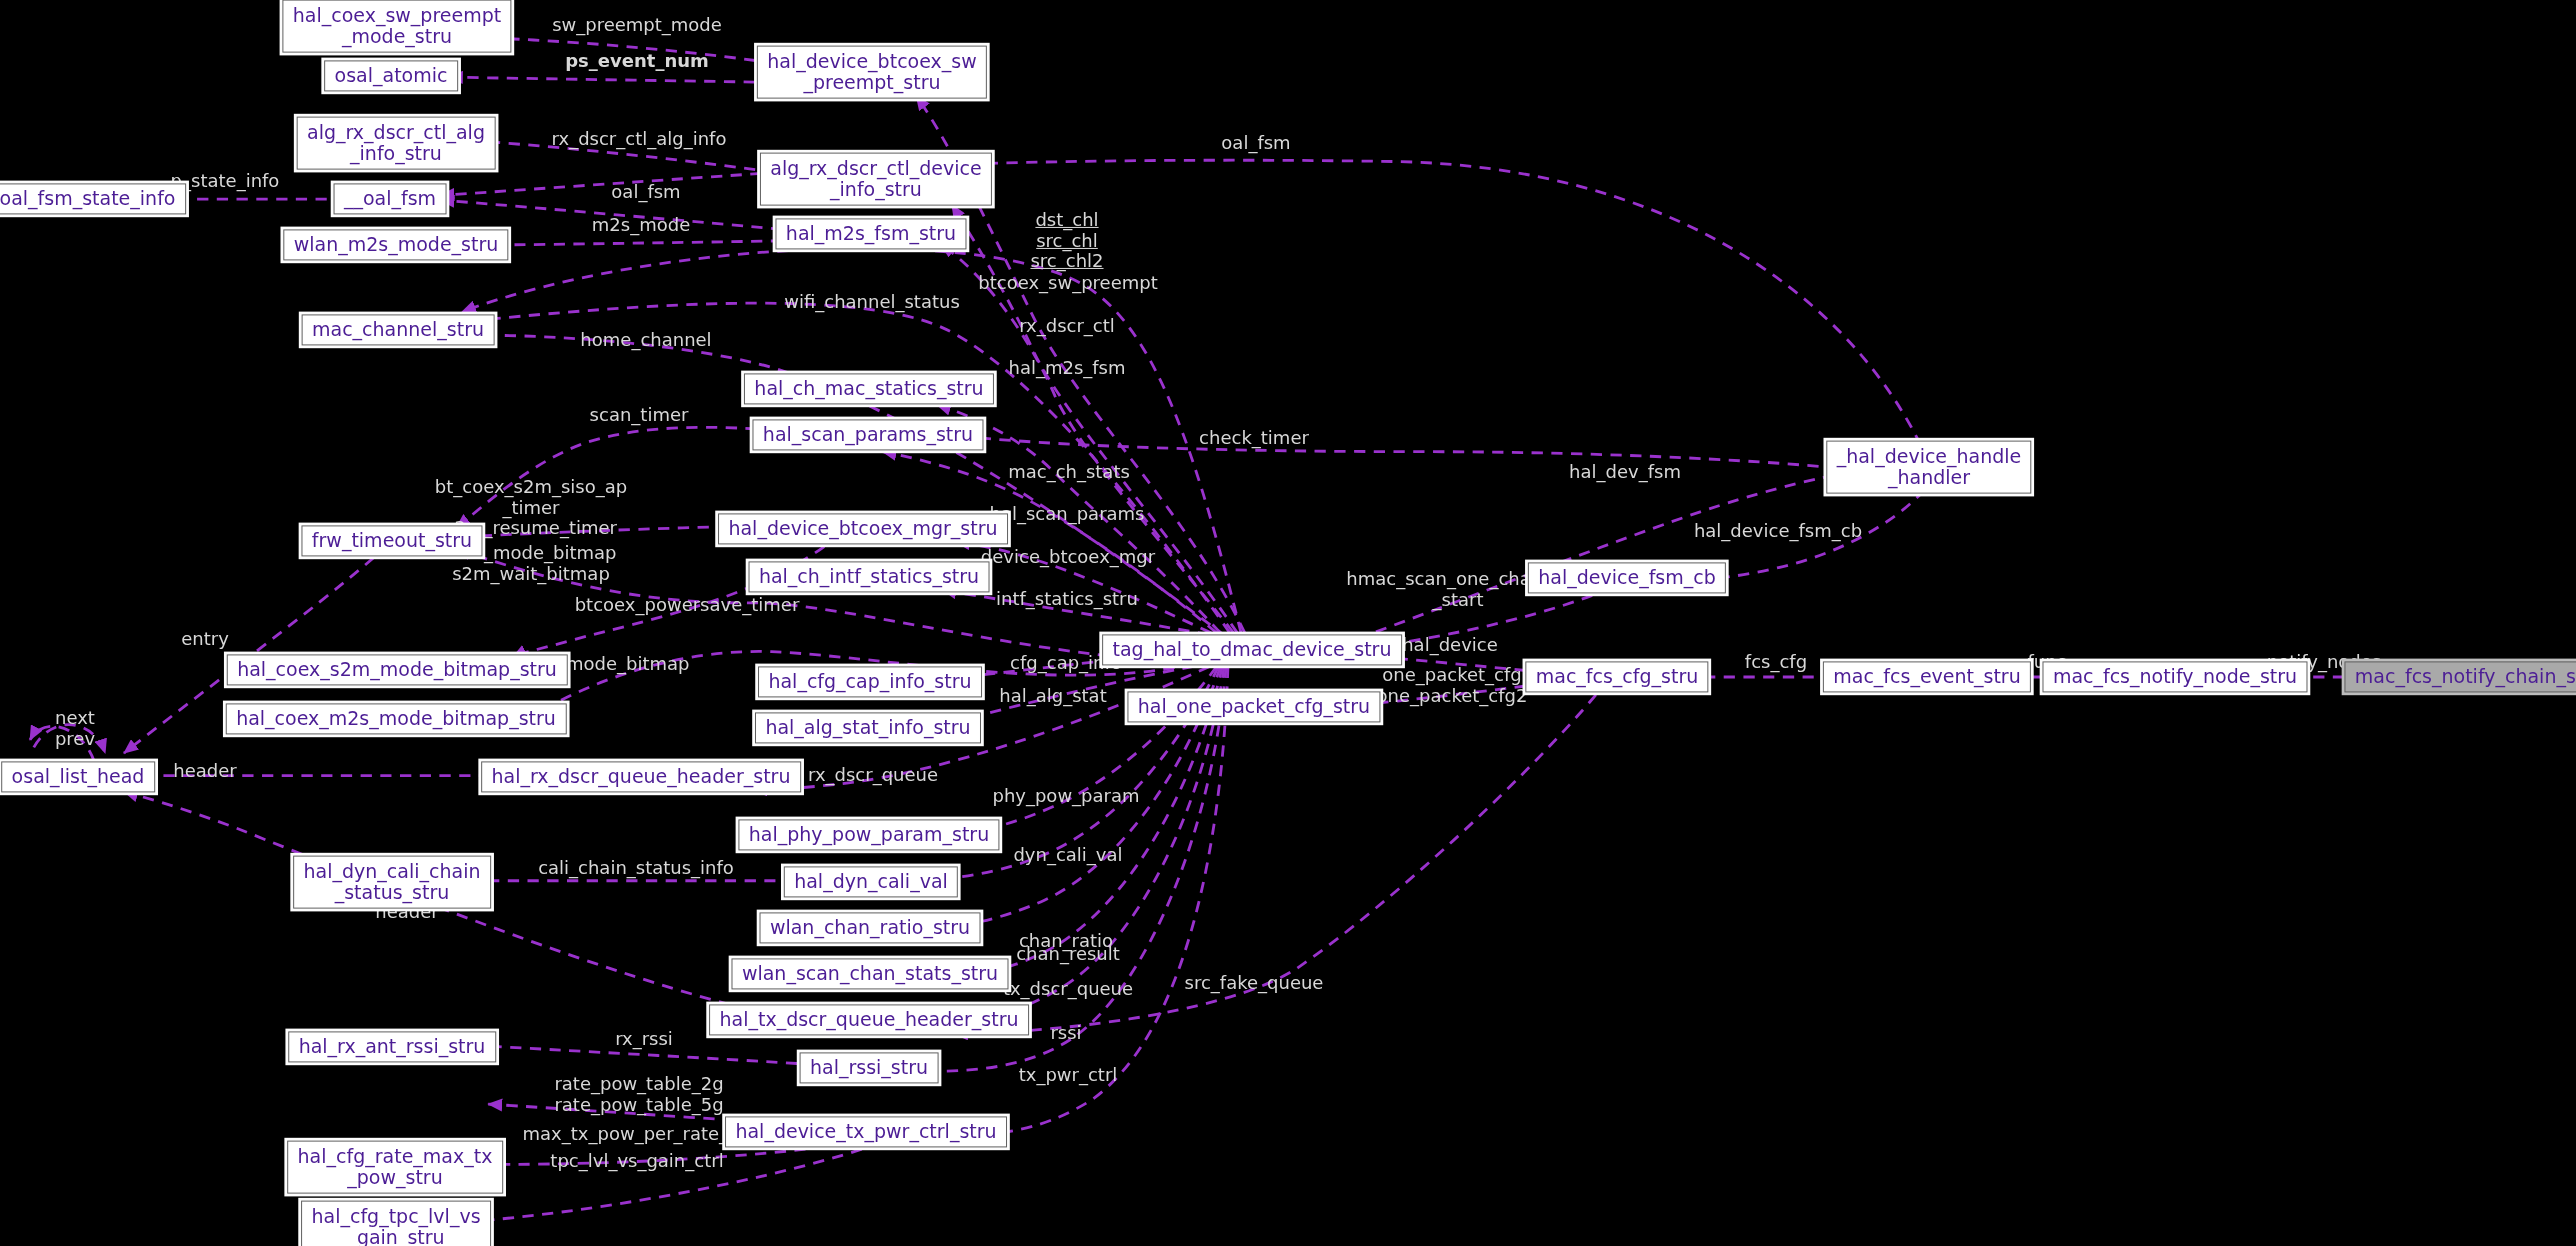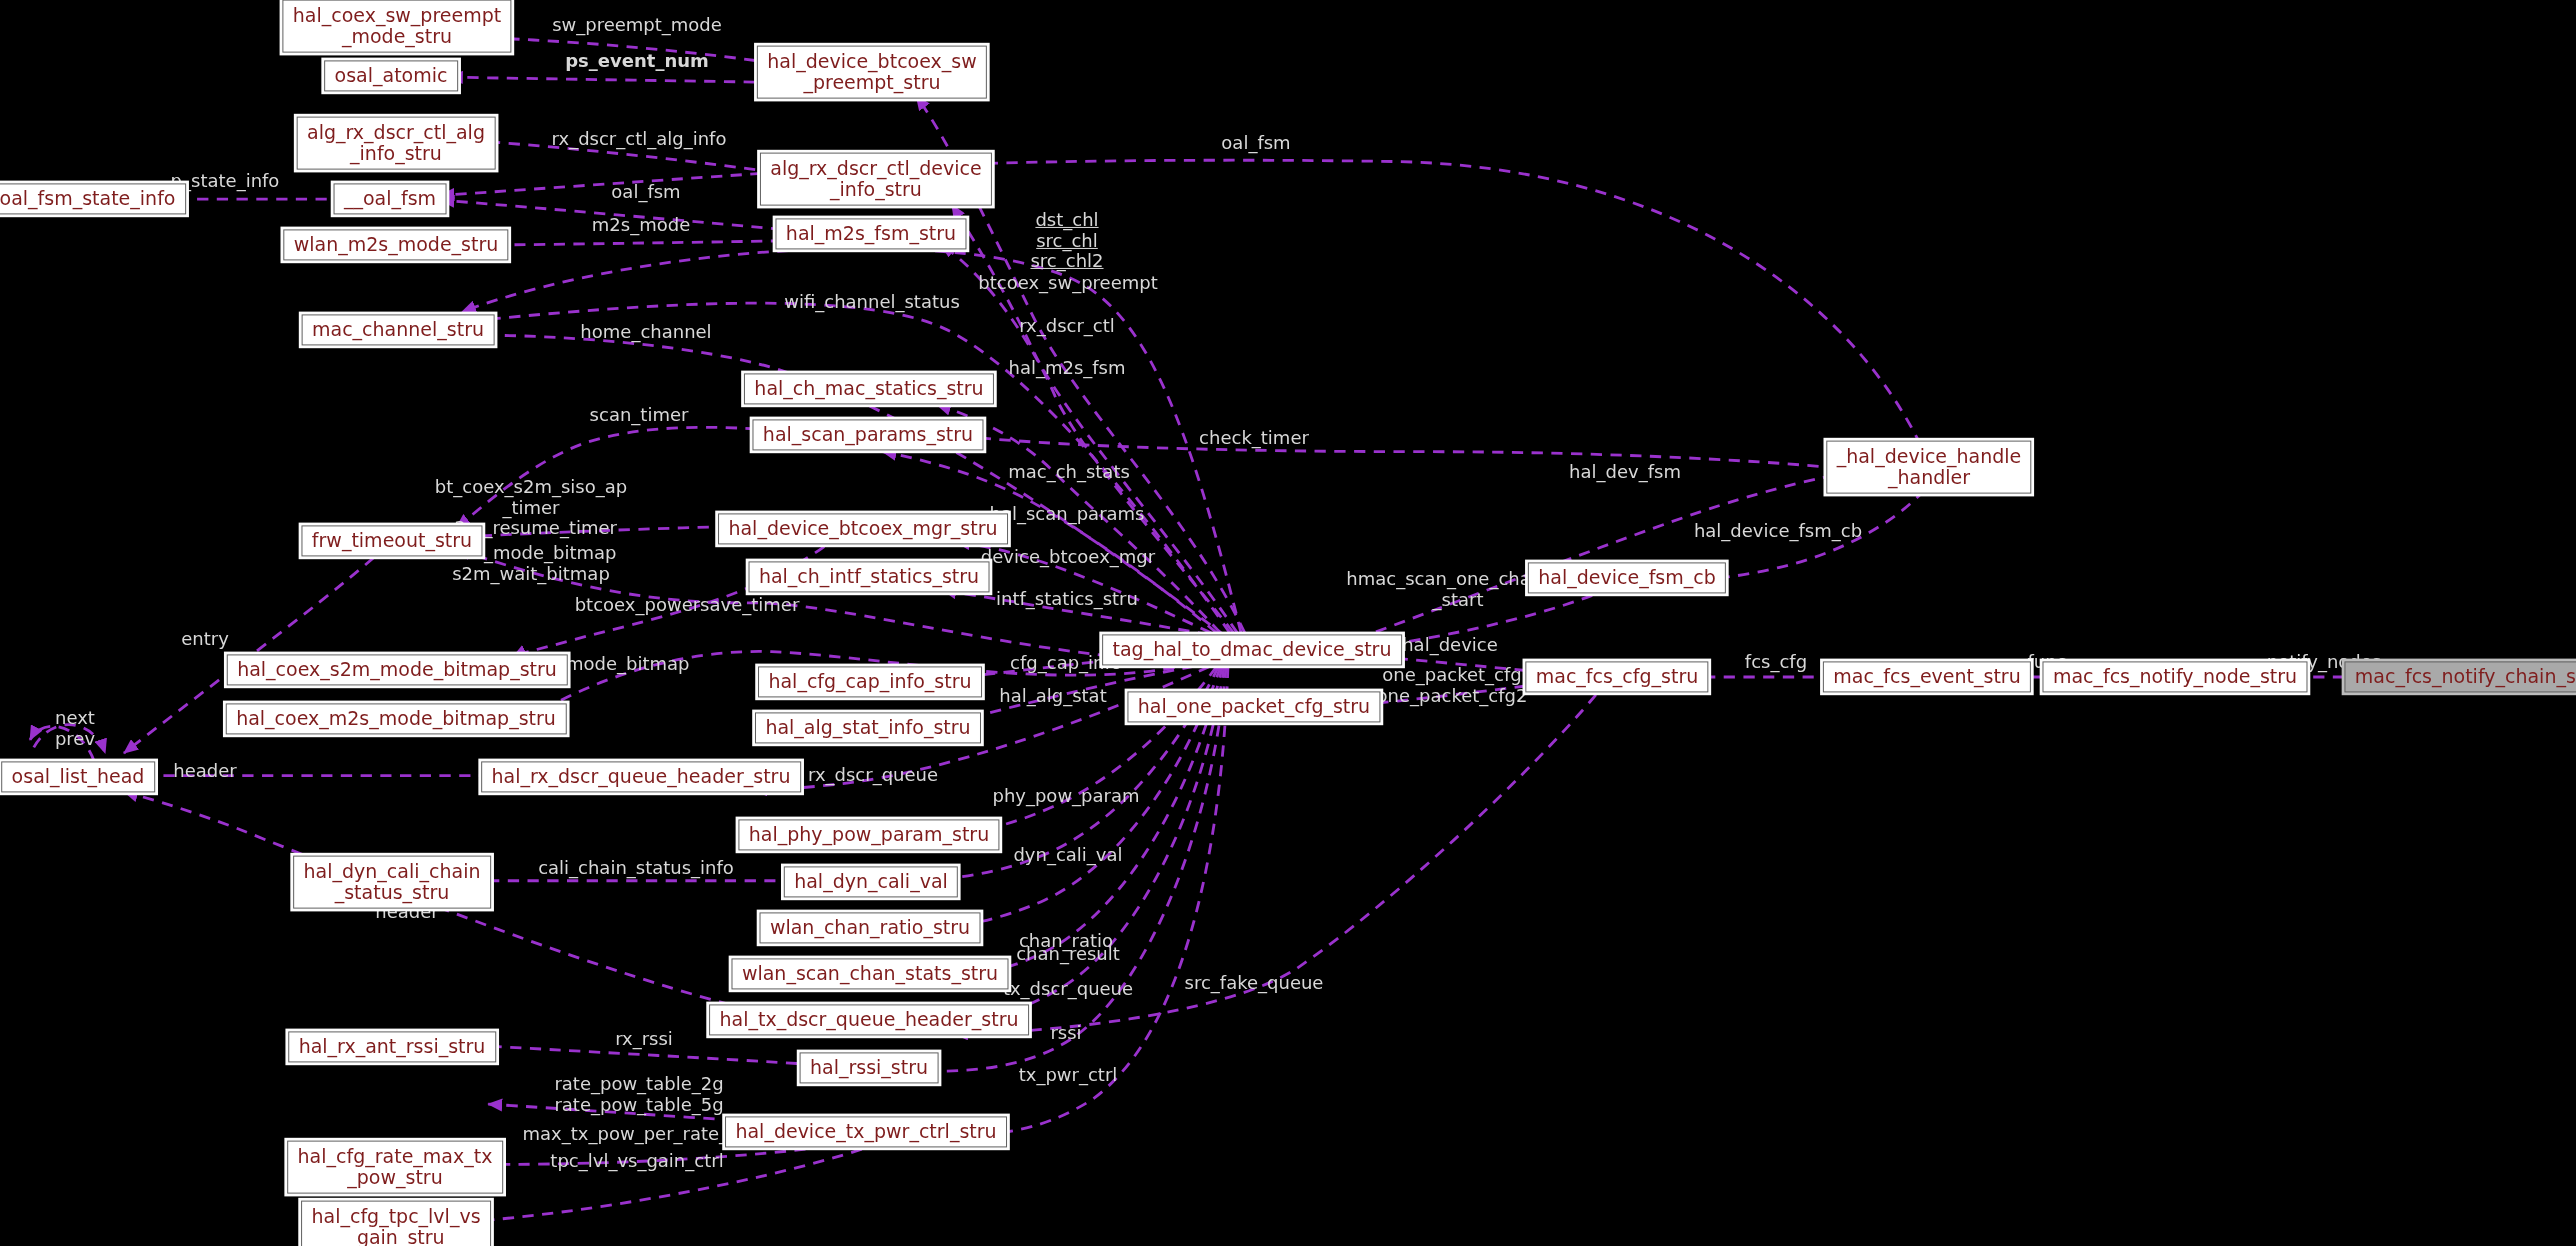--- a/index.html
+++ b/index.html
@@ -1,19 +1,19 @@
 <!DOCTYPE html>
 <html style="font-size:15px"><head>
 <meta charset="utf-8">
 <style>
   html,body{margin:0;padding:0;background:#000;}
   #canvas{position:relative;width:2576px;height:1247px;background:#000;overflow:hidden;
           font-family:"DejaVu Sans","Liberation Sans",sans-serif;}
   #edges{position:absolute;left:0;top:0;width:2576px;height:1247px;}
-  .node{position:absolute;transform:translate(-50%,-50%);background:#ffffff;color:#7f1d1d;
+  .node{position:absolute;transform:translate(-50%,-50%);background:#ffffff;color:#4c1d95;
         border:1.9px solid #5f5f5f;box-shadow:0 0 0 2.8px #fdfdfd;padding:3.8px 9.4px;
         font-size:19px;line-height:21.6px;text-align:center;white-space:pre;cursor:pointer;}
   .node.gray{background:#a9a9a9;border-color:#606060;box-shadow:0 0 0 2.8px #bcbcbc;}
   .elabel{position:absolute;transform:translate(-50%,-50%);color:#d8d8d8;font-size:18px;
           line-height:20.7px;text-align:center;white-space:pre;}
 </style>
 </head>
 <body>
 
 <div id="canvas">
@@ -83,21 +83,21 @@
     <span class="elabel" style="left: 1067px; top: 326px;">rx_dscr_ctl</span>
     <span class="elabel" style="left: 225px; top: 181px;">p_state_info</span>
     <span class="elabel" style="left: 646px; top: 192px;">oal_fsm</span>
     <span class="elabel" style="left: 1256px; top: 143px;">oal_fsm</span>
     <span class="elabel" style="left: 641px; top: 225px;">m2s_mode</span>
     <span class="elabel" style="left: 1067px; top: 368px;">hal_m2s_fsm</span>
     <span class="elabel" style="left: 1067px; top: 241px; text-decoration: underline;">dst_chl
 src_chl
 src_chl2</span>
     <span class="elabel" style="left: 872px; top: 302px;">wifi_channel_status</span>
-    <span class="elabel" style="left: 646px; top: 332px;">home_channel</span>
+    <span class="elabel" style="left: 646px; top: 340px;">home_channel</span>
     <span class="elabel" style="left: 1069px; top: 472px;">mac_ch_stats</span>
     <span class="elabel" style="left: 1067px; top: 514px;">hal_scan_params</span>
     <span class="elabel" style="left: 639px; top: 415px;">scan_timer</span>
     <span class="elabel" style="left: 1254px; top: 438px;">check_timer</span>
     <span class="elabel" style="left: 1068px; top: 557px;">device_btcoex_mgr</span>
     <span class="elabel" style="left: 531px; top: 508px;">bt_coex_s2m_siso_ap
 _timer
 s2m_resume_timer</span>
     <span class="elabel" style="left: 531px; top: 564px;">s2m_mode_bitmap
 s2m_wait_bitmap</span>

